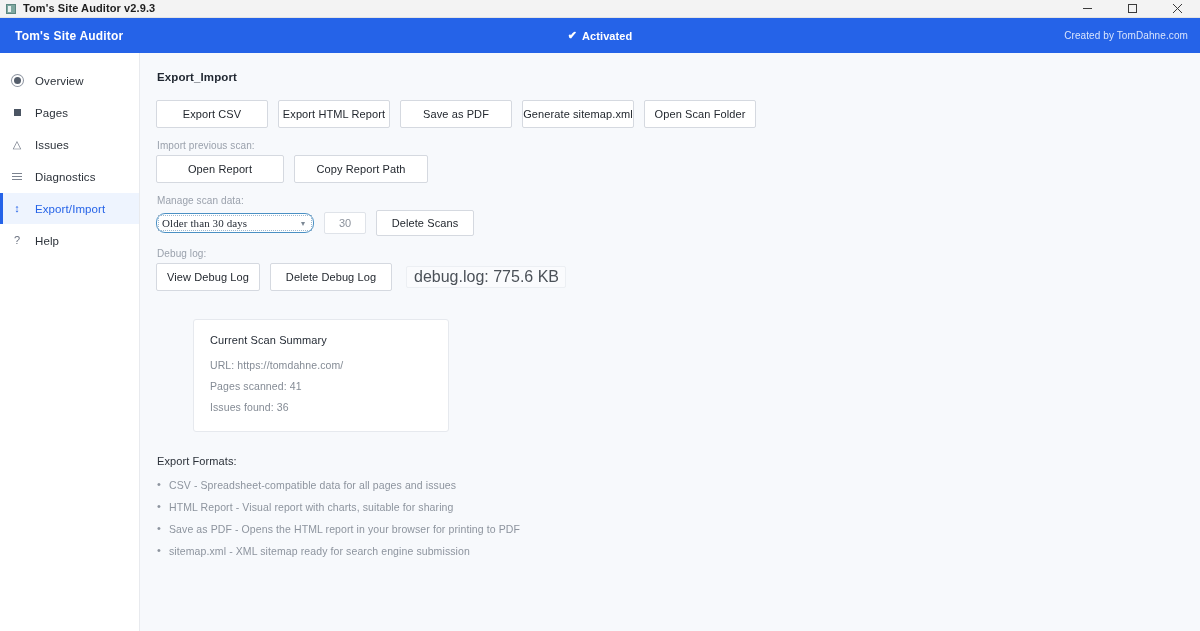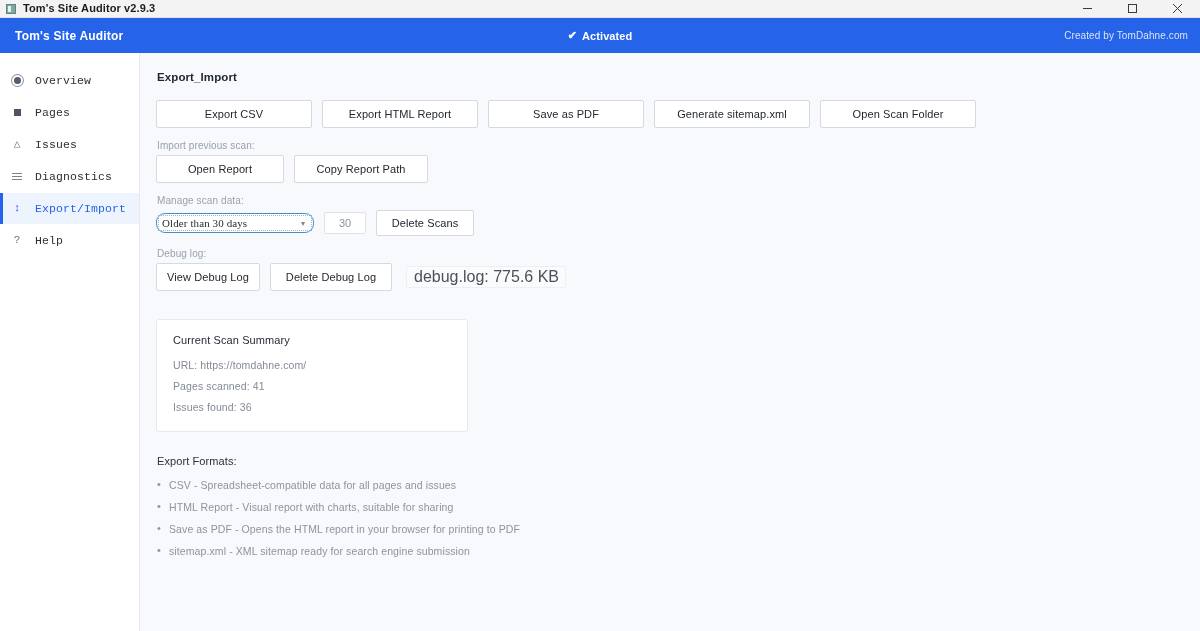--- a/index.html
+++ b/index.html
@@ -131,21 +131,20 @@
   }
 
   
   .sidebar {
     width: 140px;
     min-width: 140px;
     background: #ffffff;
     border-right: 1px solid #e8eaee;
     padding-top: 12px;
     box-sizing: border-box;
-    font-family: Liberation Mono, monospace;
   }
   .nav-item {
     height: 31px;
     display: flex;
     align-items: center;
     padding-left: 11px;
     gap: 12px;
     position: relative;
     box-sizing: border-box;
     margin-bottom: 1px;
@@ -224,21 +223,21 @@
     border: 1px solid #d5d9e0;
     border-radius: 2px;
     font-size: 11px;
     color: #23282f;
     display: flex;
     align-items: center;
     justify-content: center;
     box-sizing: border-box;
     letter-spacing: .1px;
   }
-  .btn.w132 { width: 156px; }
+  .btn.w132 { width: 112px; }
   .btn.w128 { width: 128px; }
   .btn.w134 { width: 134px; }
 
   .section-label {
     font-size: 10px;
     color: #9aa1ac;
     margin: 12px 0 4px 1px;
     letter-spacing: .1px;
   }
 
@@ -317,27 +316,28 @@
     align-items: center;
     padding-left: 7px;
     font-size: 16px;
     color: #4b5158;
     box-sizing: border-box;
     margin-left: 4px;
   }
 
   
   .card {
-    width: 312px;
+    width: 256px;
     margin-top: 28px;
     background: #ffffff;
     border: 1px solid #e6e9ee;
     border-radius: 3px;
     padding: 14px 16px 18px 16px;
     box-sizing: border-box;
+    margin-left: 37px;
   }
   .card-title {
     font-size: 11px;
     color: #1f2630;
     margin-bottom: 13px;
     letter-spacing: .1px;
   }
   .card-line {
     font-size: 10.5px;
     color: #848b95;

